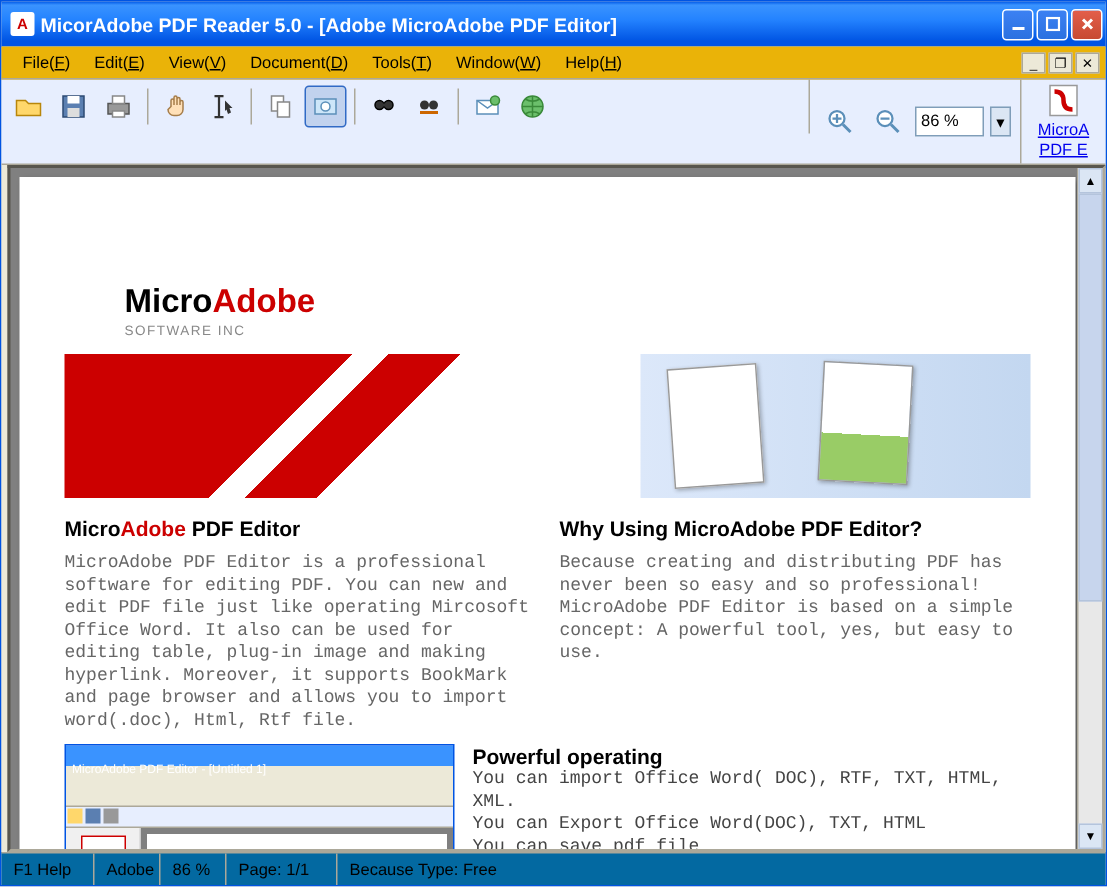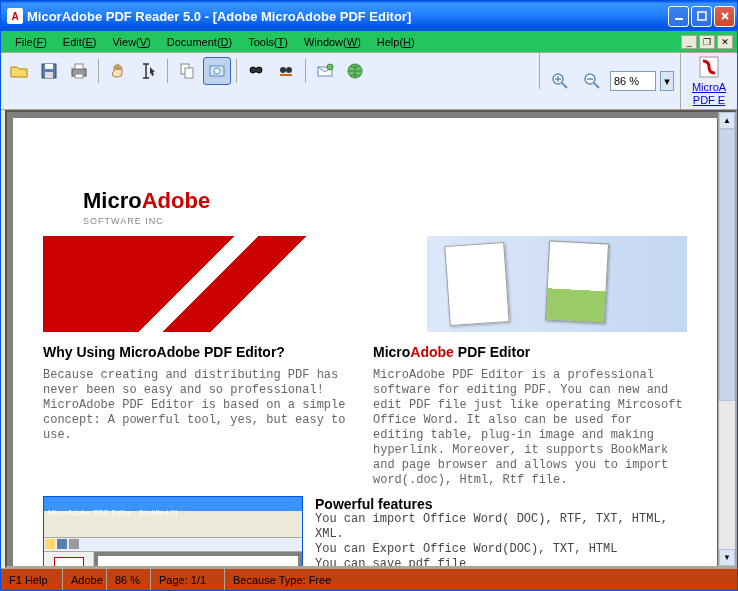--- a/index.html
+++ b/index.html
@@ -5,21 +5,21 @@
 * { box-sizing: border-box; margin: 0; padding: 0; }
 body { font-family: Tahoma, Arial, sans-serif; font-size: 11px; background: #ece9d8; overflow: hidden; }
 .window { width: 738px; height: 591px; border: 1px solid #0054e3; background: #ece9d8; display: flex; flex-direction: column; }
 .titlebar { height: 30px; background: linear-gradient(to bottom, #0058e6 0%, #3a93ff 8%, #2483ff 40%, #0054e3 88%, #0054e3 100%); display: flex; align-items: center; padding: 0 2px 0 6px; color: #fff; }
 .titlebar-icon { width: 16px; height: 16px; background: #fff; border-radius: 2px; margin-right: 4px; display: flex; align-items: center; justify-content: center; color: #c00; font-weight: bold; font-size: 10px; }
 .titlebar-text { flex: 1; font-weight: bold; font-size: 13px; }
 .win-controls { display: flex; gap: 2px; }
 .win-btn { width: 21px; height: 21px; border: 1px solid #fff; border-radius: 3px; display: flex; align-items: center; justify-content: center; font-weight: bold; color: #fff; }
 .win-min, .win-max { background: linear-gradient(to bottom, #3c81f3, #2b71e0); }
 .win-close { background: linear-gradient(to bottom, #e35e4b, #c74a32); }
-.menubar { height: 22px; background: #22c55e; display: flex; align-items: center; padding: 0 6px; border-bottom: 1px solid #aca899; position: relative; }
+.menubar { height: 22px; background: #eab308; display: flex; align-items: center; padding: 0 6px; border-bottom: 1px solid #aca899; position: relative; }
 .menu-item { padding: 2px 8px; cursor: default; }
 .menu-item u { text-decoration: underline; }
 .mdi-controls { position: absolute; right: 4px; display: flex; gap: 2px; }
 .mdi-btn { width: 16px; height: 14px; border: 1px solid #aca899; background: #ece9d8; font-size: 9px; display: flex; align-items: center; justify-content: center; font-family: Marlett, Arial; }
 .toolbar-row { display: flex; background: #e7eefe; border-bottom: 1px solid #aca899; }
 .toolbar1 { height: 36px; display: flex; align-items: center; padding: 2px 4px; gap: 2px; flex: 1; border-right: 1px solid #aca899; }
 .tb-btn { width: 28px; height: 28px; display: flex; align-items: center; justify-content: center; border: 1px solid transparent; border-radius: 3px; }
 .tb-btn.active { border: 1px solid #316ac5; background: #c1d2ee; }
 .tb-sep { width: 1px; height: 24px; background: #aca899; margin: 0 3px; }
 .toolbar2 { display: flex; align-items: center; padding: 2px 6px; gap: 4px; border-right: 1px solid #aca899; }
@@ -27,21 +27,21 @@
 .zoom-dd { width: 14px; height: 20px; border: 1px solid #7f9db9; background: #dbe6f4; display: flex; align-items: center; justify-content: center; }
 .sidepanel { width: 56px; display: flex; flex-direction: column; align-items: center; padding: 2px; }
 .sidepanel-icon { width: 24px; height: 24px; margin-bottom: 2px; }
 .sidepanel a { color: #0000ee; font-size: 11px; line-height: 13px; }
 .content-wrap { flex: 1; display: flex; background: #ece9d8; overflow: hidden; position: relative; }
 .doc-area { flex: 1; background: #808080; border: 2px inset #aca899; margin: 0 0 0 4px; position: relative; overflow: hidden; }
 .page { position: absolute; left: 6px; top: 6px; right: 18px; bottom: 0; background: #fff; box-shadow: 2px 2px 4px rgba(0,0,0,.3); overflow: hidden; }
 .scrollbar-v { position: absolute; right: 0; top: 0; width: 17px; height: 100%; background: #e8e8e8; border-left: 1px solid #aca899; }
 .sb-arrow { height: 17px; background: #dbe6f4; border: 1px solid #b4c4dc; display: flex; align-items: center; justify-content: center; font-size: 8px; }
 .sb-thumb { position: absolute; top: 17px; left: 0; right: 0; height: 60%; background: #c7d5ed; border: 1px solid #b4c4dc; }
-.statusbar { height: 22px; background: #c2410c; border-top: 1px solid #aca899; display: flex; align-items: center; font-size: 11px; }
+.statusbar { height: 22px; background: #0369a1; border-top: 1px solid #aca899; display: flex; align-items: center; font-size: 11px; }
 .status-cell { padding: 0 8px; border-right: 1px solid #aca899; height: 100%; display: flex; align-items: center; }
 .status-cell.w1 { width: 62px; } .status-cell.w2 { width: 200px; } .status-cell.w3 { width: 44px; }
 .status-cell.w4 { width: 44px; } .status-cell.w5 { width: 74px; }
 
 .ico { width: 20px; height: 20px; }
 
 .doc-body { padding: 70px 30px 0 30px; font-family: Arial, sans-serif; }
 .logo-row { margin-bottom: 10px; margin-left: 40px; }
 .logo-text { font-size: 22px; font-weight: bold; }
 .logo-black { color: #000; } .logo-red { color: #c00; }
@@ -216,26 +216,26 @@
           </div>
           <div class="banner">
             <div class="banner-left"></div>
             <div class="banner-right">
               <div class="thumb-box" style="left:20px;top:8px;transform:rotate(-4deg)"></div>
               <div class="thumb-box" style="left:120px;top:6px;transform:rotate(3deg);background:linear-gradient(#fff 60%,#9c6 60%)"></div>
             </div>
           </div>
           <div class="cols">
             <div class="col">
+              <h3><span>Micro</span><span class="red">Adobe</span><span> PDF Editor</span></h3>
+              <p>MicroAdobe PDF Editor is a professional software for editing PDF. You can new and edit PDF file just like operating Mircosoft Office Word. It also can be used for editing table, plug-in image and making hyperlink. Moreover, it supports BookMark and page browser and allows you to import word(.doc), Html, Rtf file.</p>
+            </div>
+            <div class="col">
               <h3>Why Using MicroAdobe PDF Editor?</h3>
               <p>Because creating and distributing PDF has never been so easy and so professional! MicroAdobe PDF Editor is based on a simple concept: A powerful tool, yes, but easy to use.</p>
-            </div>
-            <div class="col">
-              <h3><span>Micro</span><span class="red">Adobe</span><span> PDF Editor</span></h3>
-              <p>MicroAdobe PDF Editor is a professional software for editing PDF. You can new and edit PDF file just like operating Mircosoft Office Word. It also can be used for editing table, plug-in image and making hyperlink. Moreover, it supports BookMark and page browser and allows you to import word(.doc), Html, Rtf file.</p>
             </div>
           </div>
           <div class="lower">
             <div class="screenshot-box">
               <div style="color:#fff;padding:11px 4px;font-size:8px">MicroAdobe PDF Editor - [Untitled 1]</div>
               <div style="height:10px;background:#ece9d8;border-bottom:1px solid #aca899"></div>
               <div style="height:14px;background:#e7eefe;border-bottom:1px solid #aca899;display:flex;gap:2px;padding:1px">
                   <div style="width:10px;height:10px;background:#ffd76b"></div>
                   <div style="width:10px;height:10px;background:#5b7fb1"></div>
                   <div style="width:10px;height:10px;background:#999"></div>
@@ -243,21 +243,21 @@
               <div style="display:flex;height:80px">
                 <div style="width:50px;background:#f0f0f0;border-right:1px solid #ccc;padding:3px">
                     <div style="width:30px;height:38px;background:#fff;border:1px solid #c00;margin:2px auto"></div>
                   </div>
                 <div style="flex:1;background:#808080;padding:4px">
                     <div style="width:100%;height:100%;background:#fff"></div>
                   </div>
               </div>
             </div>
             <div class="features">
-              <h4>Powerful features</h4>
+              <h4>Powerful operating</h4>
               <p style="white-space:pre-line"> You can import Office Word( DOC), RTF, TXT, HTML, XML.
  You can Export Office Word(DOC), TXT, HTML
  You can save pdf file
  Add Text
  Add Headers or Footers</p>
             </div>
           </div>
         </div>
       </div>
       <div class="scrollbar-v">

